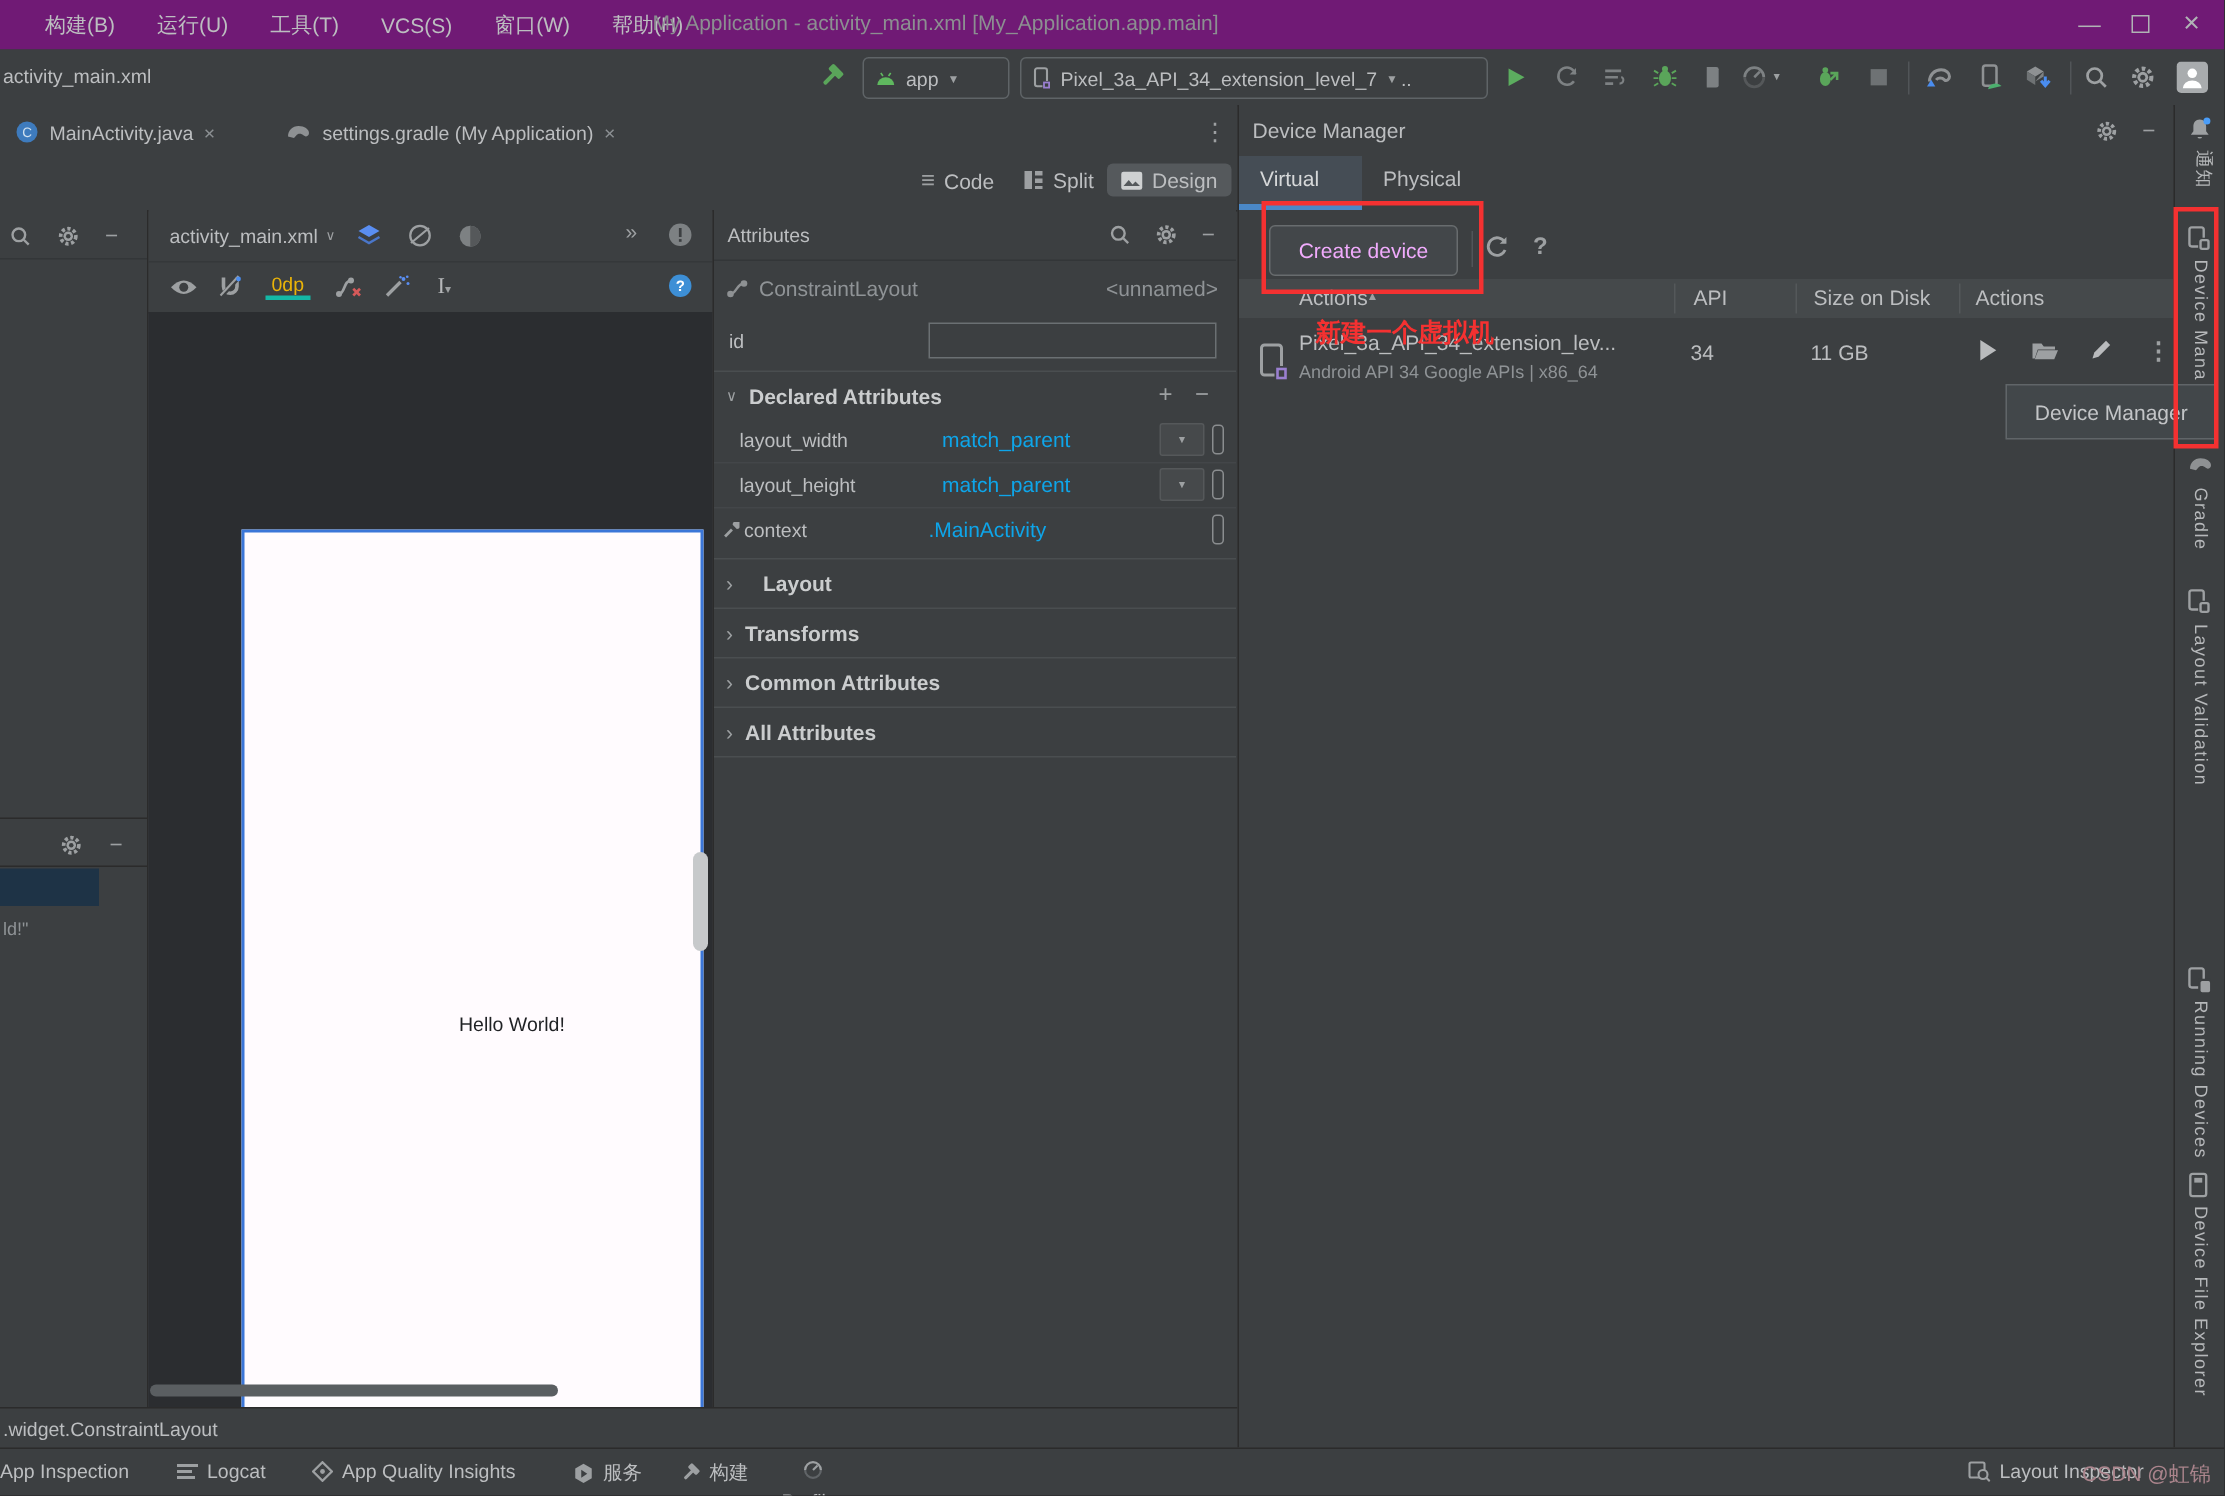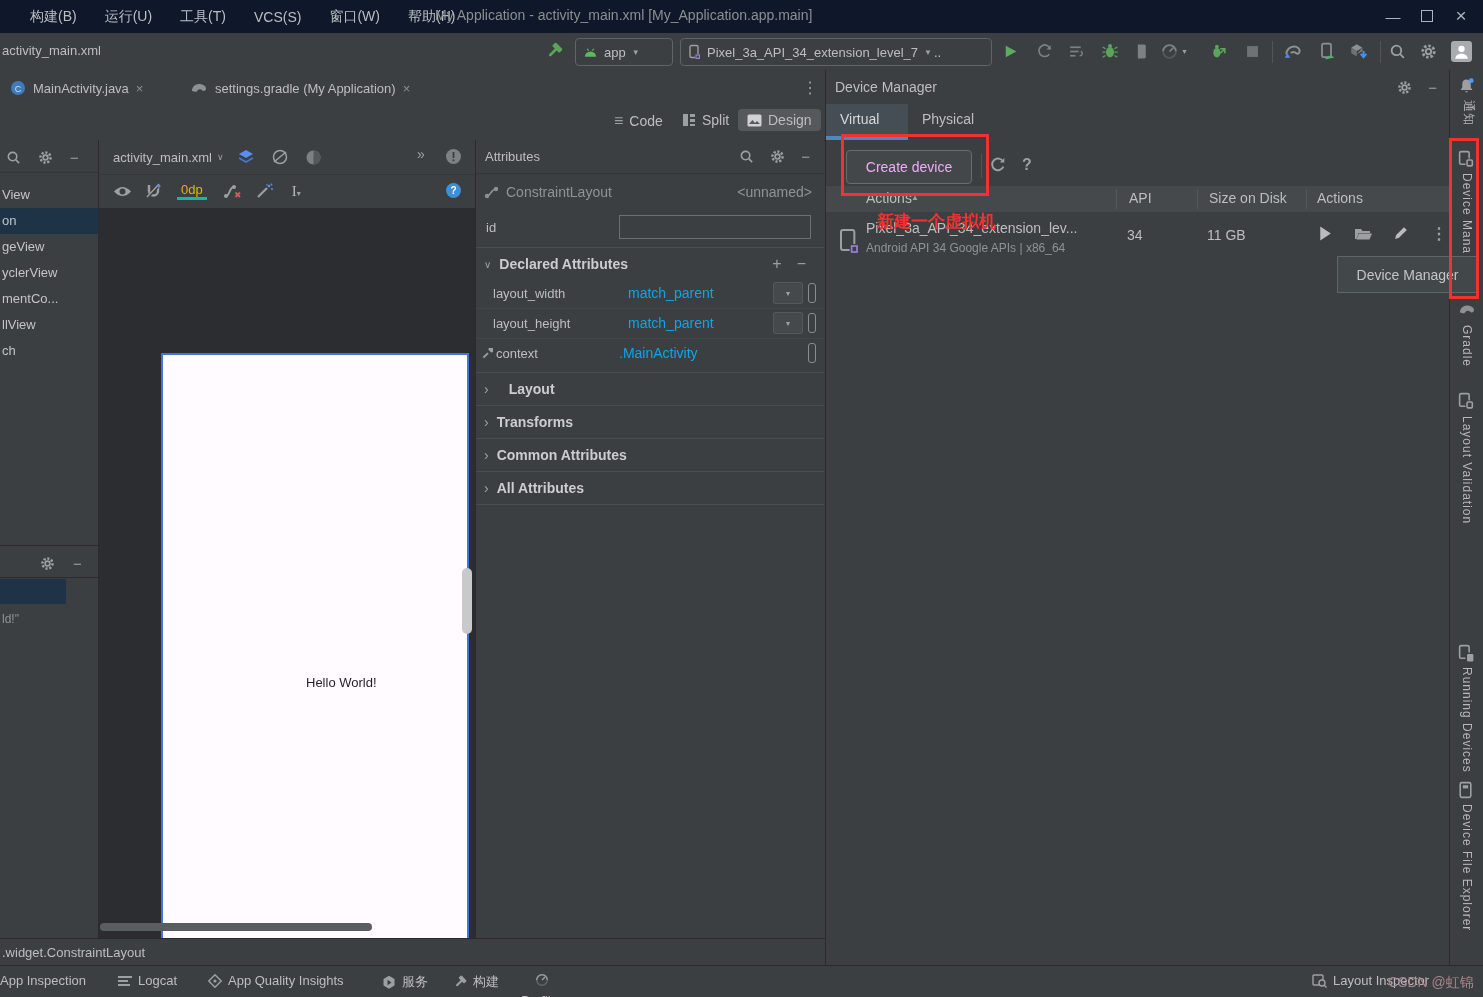--- a/index.html
+++ b/index.html
@@ -8,21 +8,21 @@
     background:#3c3f41;font-family:"Liberation Sans",sans-serif;
     color:#bcbec0;font-size:13px;
   }
   .abs{position:absolute;}
   .row{display:flex;align-items:center;}
   .txt{white-space:nowrap;}
   .dim{color:#8f9396;}
   .ic{color:#9da0a2;}
   svg{display:block;}
   
-  .titlebar{left:0;top:0;width:1483px;height:33px;background:#0f172a;border-bottom:1px solid #333638;}
+  .titlebar{left:0;top:0;width:1483px;height:33px;background:#701a75;border-bottom:1px solid #333638;}
   .menu-item{margin-right:28px;color:#bcbec0;font-size:14px;}
   .win-title{color:#8c8f91;font-size:14px;}
   .winbtn{width:34px;height:26px;display:flex;align-items:center;justify-content:center;color:#b0b3b5;font-size:15px;}
   .maxbox{width:10px;height:10px;border:1.5px solid #b0b3b5;}
   
   .toolbar{left:0;top:33px;width:1483px;height:37px;background:#3c3f41;border-bottom:1px solid #2b2b2b;}
   .combo{height:26px;border:1px solid #5f6467;border-radius:4px;display:flex;align-items:center;padding:0 7px;gap:6px;background:#3c3f41;}
   .combo .arrow{font-size:8px;color:#9da0a2;}
   .toolsep{width:1px;height:22px;background:#515558;}
   
@@ -279,29 +279,20 @@
           <line x1="10.5" y1="10.5" x2="14" y2="14"></line>
         </svg>
       <svg width="15" height="15" viewBox="0 0 16 16">
           <circle cx="8" cy="8" r="5.4" fill="none" stroke="#9da0a2" stroke-width="2.6" stroke-dasharray="2.3 1.8"></circle>
           <circle cx="8" cy="8" r="3.4" fill="#9da0a2"></circle>
           <circle cx="8" cy="8" r="1.6" fill="#3c3f41"></circle>
         </svg>
       <span class="ic" style="font-size:15px;">−</span>
     </div>
     <div class="abs" style="left:0;top:32px;width:98px;height:1px;background:#333638;"></div>
-    <div class="abs" style="left:0;top:42px;width:98px;">
-      <div class="pal-item">View</div>
-      <div class="pal-item pal-sel">on</div>
-      <div class="pal-item">geView</div>
-      <div class="pal-item">yclerView</div>
-      <div class="pal-item">mentCo...</div>
-      <div class="pal-item">llView</div>
-      <div class="pal-item">ch</div>
-    </div>
   </div>
 
   <div class="abs" style="left:0;top:545px;width:98px;height:393px;background:#3c3f41;border-top:1px solid #2b2b2b;">
     <div class="abs row" style="left:40px;top:7px;gap:18px;height:20px;">
       <svg width="15" height="15" viewBox="0 0 16 16">
           <circle cx="8" cy="8" r="5.4" fill="none" stroke="#9da0a2" stroke-width="2.6" stroke-dasharray="2.3 1.8"></circle>
           <circle cx="8" cy="8" r="3.4" fill="#9da0a2"></circle>
           <circle cx="8" cy="8" r="1.6" fill="#3c3f41"></circle>
         </svg>
       <span class="ic" style="font-size:15px;">−</span>

